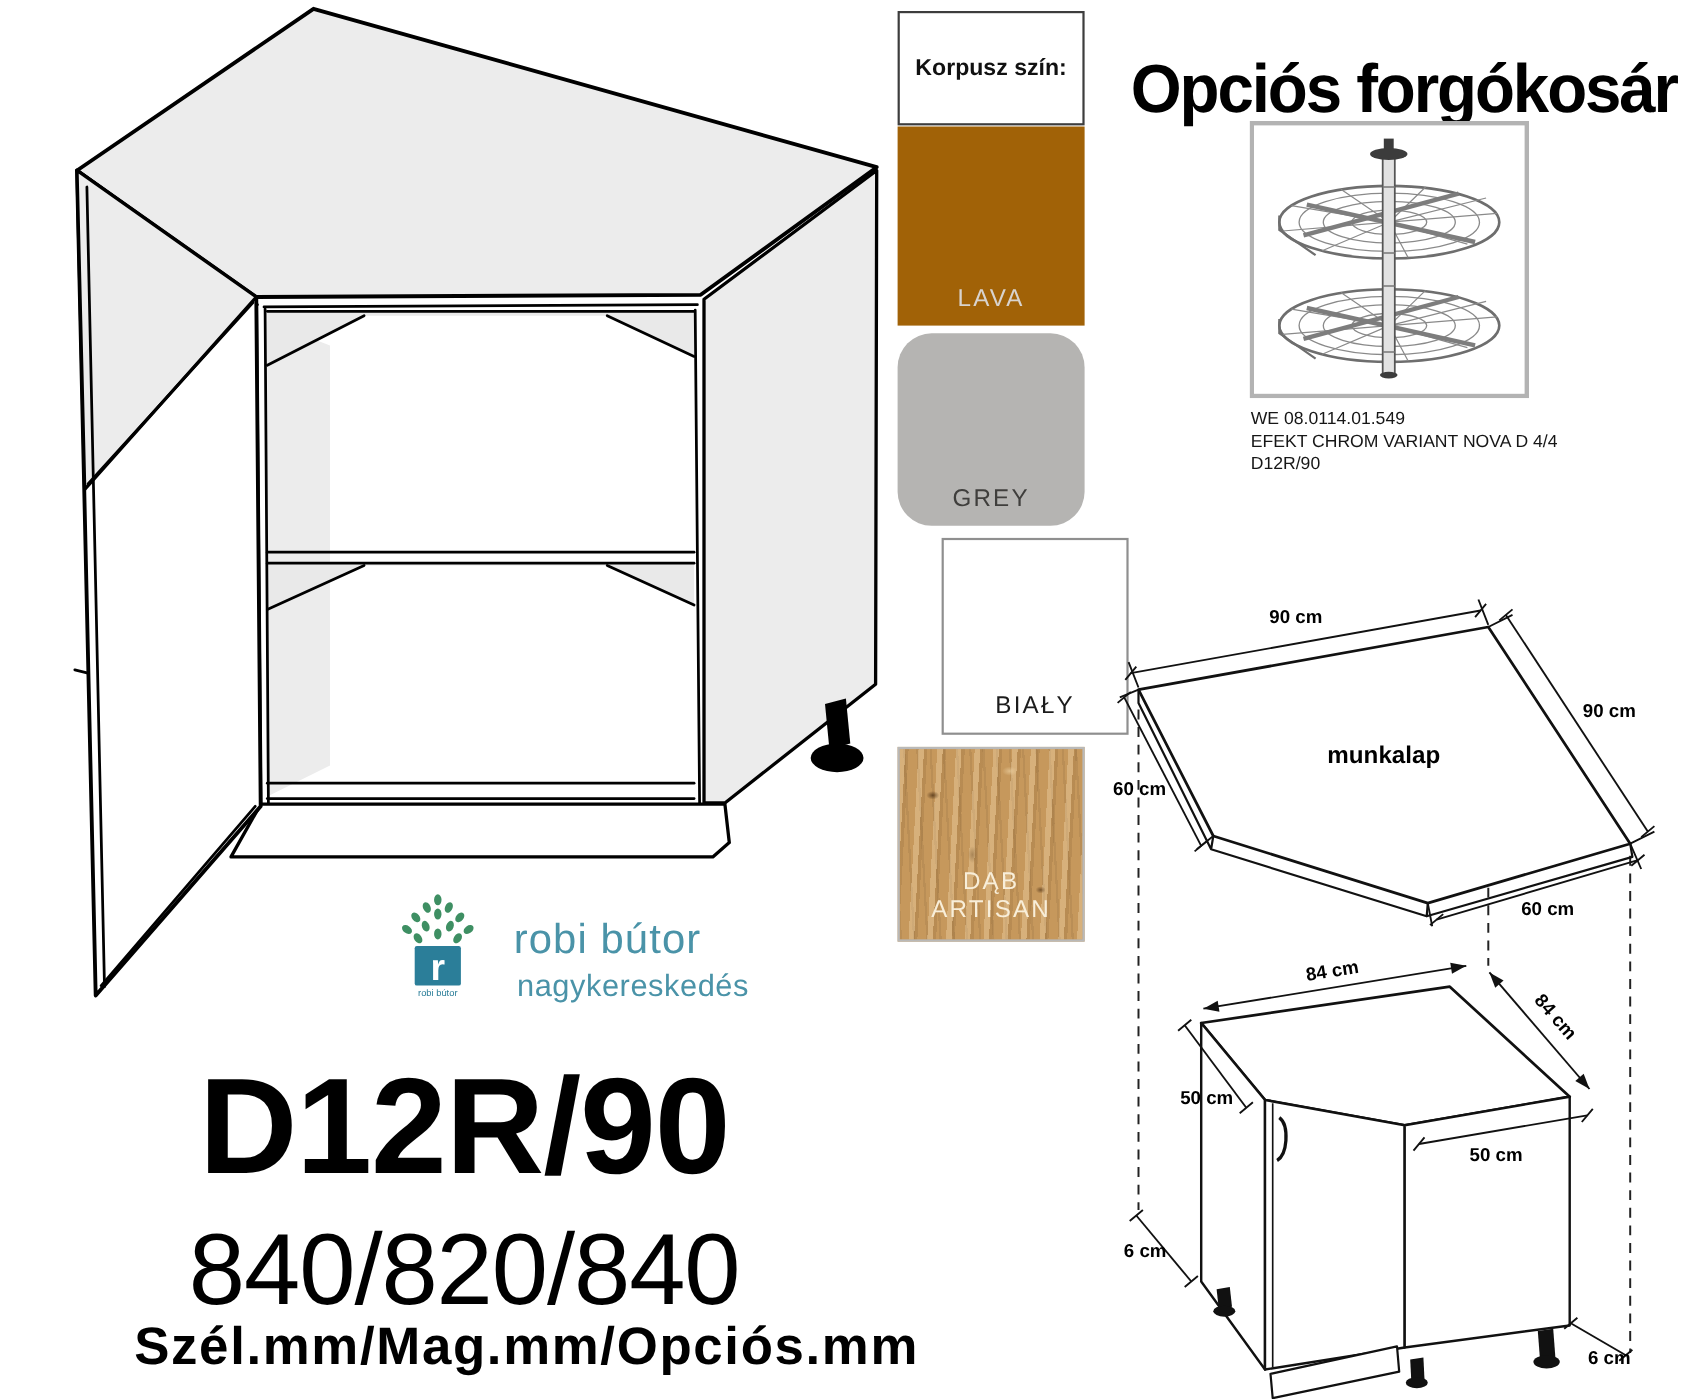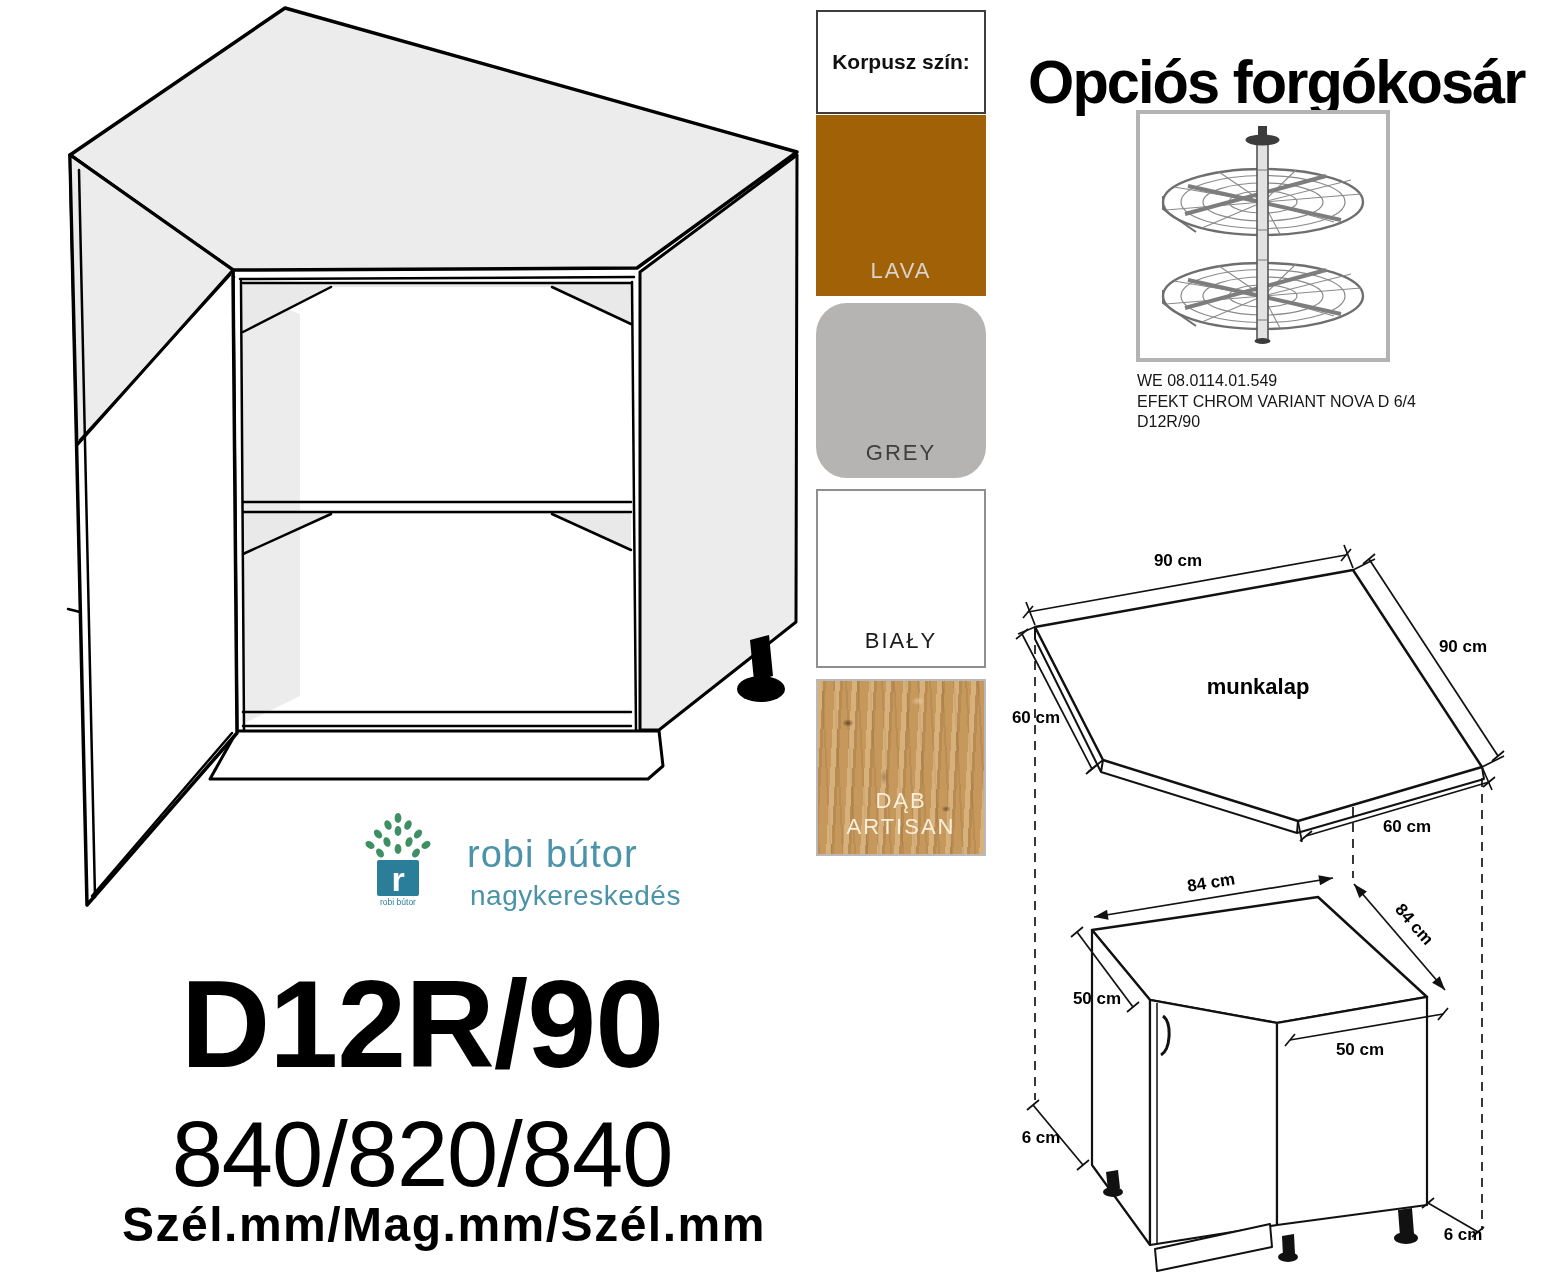--- a/index.html
+++ b/index.html
@@ -95,21 +95,21 @@
 
   <div class="abs swatch-col" style="height:870px;">
     <div class="swatch-header">Korpusz szín:</div>
 
     <div class="swatch" style="top: 115px; height: 181px; background-color: #a16207; color: rgb(216, 211, 206);">
       <div class="swatch-label">LAVA</div>
     </div>
     <div class="swatch" style="top: 303px; height: 175px; background-color: rgb(181, 180, 178); color: rgb(63, 62, 60); border-radius: 31px;">
       <div class="swatch-label">GREY</div>
     </div>
-    <div class="swatch" style="top: 489px; height: 179px; box-sizing: border-box; background-color: rgb(255, 255, 255); color: rgb(28, 28, 28); border: 2px solid rgb(143, 143, 143);">
+    <div class="swatch" style="top: 489px; height: 179px; box-sizing: border-box; background-color: rgb(255, 255, 255); color: rgb(28, 28, 28); border: 2px solid rgb(143, 143, 143); margin-left: 40px;">
       <div class="swatch-label">BIAŁY</div>
     </div>
     <div class="swatch wood" style="top: 679px; height: 177px; box-sizing: border-box; background-color: rgb(198, 152, 92); color: rgb(248, 238, 217); border: 2px solid rgb(185, 185, 185);">
       <div class="swatch-label" style="padding:0 28px;bottom:14px;margin-top:36px;">DĄB ARTISAN</div>
     </div>
   </div>
 
   <div class="abs opcios-title">Opciós forgókosár</div>
 
   <svg class="abs" style="left:1136px;top:110px" width="254" height="252" viewBox="0 0 254 252">
@@ -140,21 +140,21 @@
 
     <rect x="121" y="30" width="11" height="200" fill="#e2e2e2" stroke="#555" stroke-width="1.6"></rect>
     <path d="M121,60 h11 M121,120 h11 M121,150 h11 M121,210 h11" stroke="#777" stroke-width="1.2"></path>
     <rect x="122" y="16" width="9" height="12" fill="#3c3c3c"></rect>
     <ellipse cx="126.5" cy="30" rx="17" ry="5.5" fill="#3c3c3c"></ellipse>
     <ellipse cx="126.5" cy="231" rx="8" ry="3" fill="#3c3c3c"></ellipse>
   </svg>
 
   <div class="abs basket-caption">
     <div>WE 08.0114.01.549</div>
-    <div>EFEKT CHROM VARIANT NOVA D 6/4</div>
+    <div>EFEKT CHROM VARIANT NOVA D 4/4</div>
     <div>D12R/90</div>
   </div>
 
   <svg class="abs" style="left:0;top:0" width="1546" height="1272" viewBox="0 0 1546 1272">
 
     <g stroke="#222" stroke-width="1.8" stroke-dasharray="9 7" fill="none">
       <path d="M1035,645 V1100"></path>
       <path d="M1353,583 V878"></path>
       <path d="M1482,778 V1230"></path>
     </g>
@@ -250,15 +250,15 @@
     </g>
     <rect x="17" y="48" width="42" height="36" rx="2" fill="#2b7e99"></rect>
     <text x="38" y="79" text-anchor="middle" font-size="34" font-weight="700" fill="#ffffff">r</text>
     <text x="38" y="93" text-anchor="middle" font-size="8.5" fill="#2b7e99">robi bútor</text>
   </svg>
   <div class="abs logo-text-main">robi bútor</div>
   <div class="abs logo-text-sub">nagykereskedés</div>
 
   <div class="abs prod prod-code">D12R/90</div>
   <div class="abs prod prod-size">840/820/840</div>
-  <div class="abs prod prod-units">Szél.mm/Mag.mm/Szél.mm</div>
+  <div class="abs prod prod-units">Szél.mm/Mag.mm/Opciós.mm</div>
 
 </div>
 
 </body></html>

